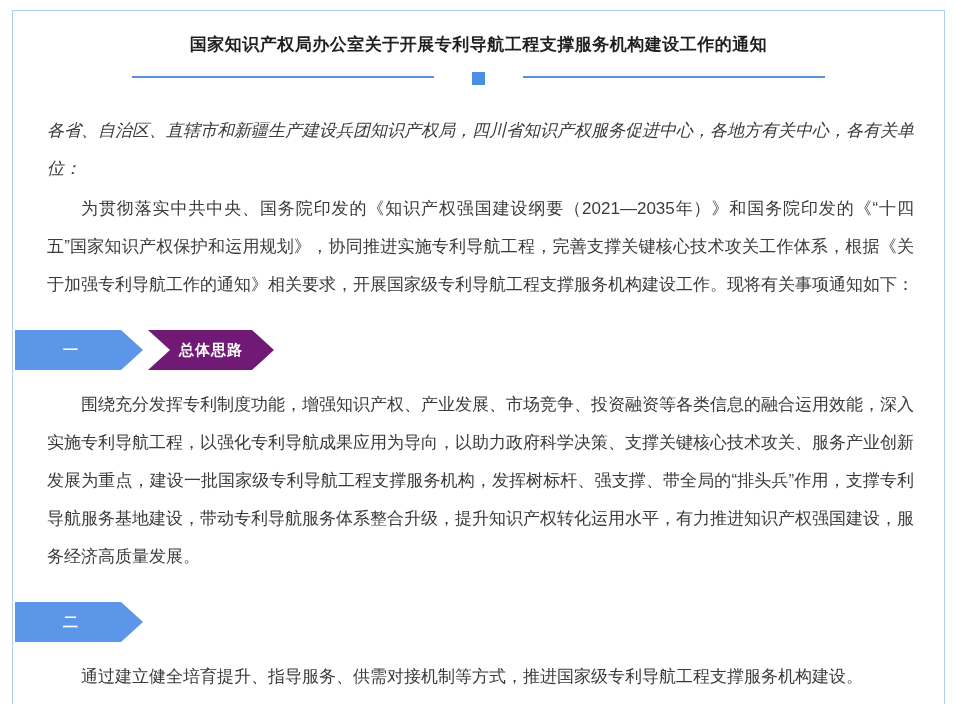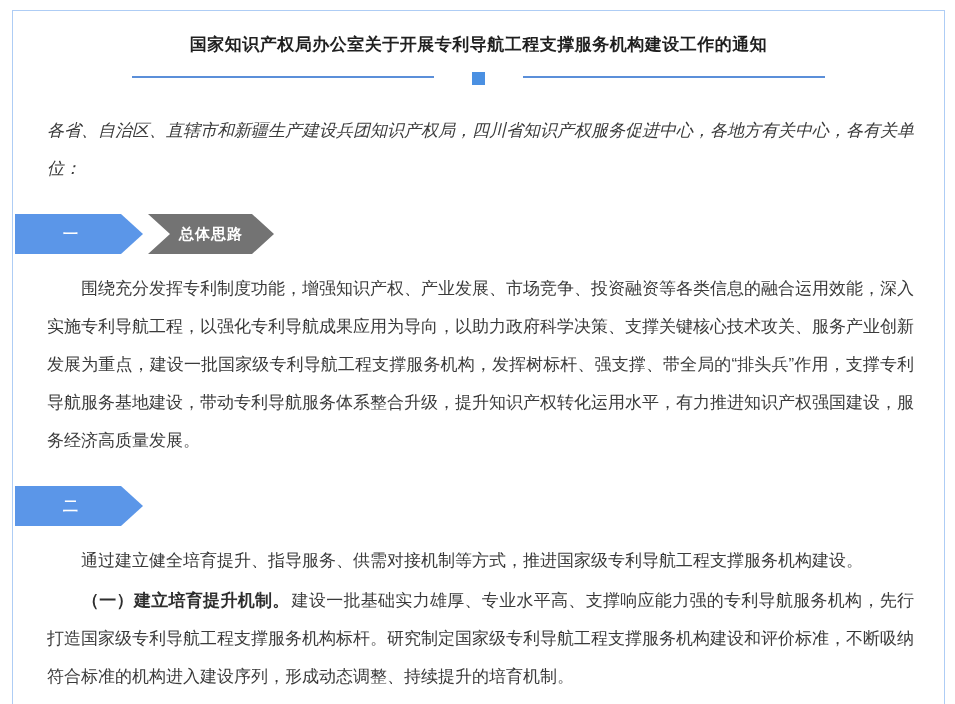--- a/index.html
+++ b/index.html
@@ -69,21 +69,21 @@
     display: flex;
     align-items: center;
     justify-content: center;
     padding-right: 18px;
     color: #ffffff;
     font-size: 15px;
     font-weight: bold;
   }
   .banner-title-seg {
     width: 126px;
-    background: #737373;
+    background: #701a75;
     clip-path: polygon(0 0, calc(100% - 22px) 0, 100% 50%, calc(100% - 22px) 100%, 0 100%, 22px 50%);
     display: flex;
     align-items: center;
     justify-content: center;
     color: #ffffff;
     font-size: 15px;
     font-weight: bold;
     letter-spacing: 1px;
   }
   .after-banner { margin-top: 14px; }
@@ -99,20 +99,21 @@
   <div class="title-divider">
     <div class="divider-line"></div>
     <div class="divider-square"></div>
     <div class="divider-line"></div>
   </div>
 
   <div class="content">
 
     <p class="doc-par par-block-1">各省、自治区、直辖市和新疆生产建设兵团知识产权局，四川省知识产权服务促进中心，各地方有关中心，各有关单位：</p>
 
+    <p class="doc-par indent">为贯彻落实中共中央、国务院印发的《知识产权强国建设纲要（2021—2035年）》和国务院印发的《“十四五”国家知识产权保护和运用规划》，协同推进实施专利导航工程，完善支撑关键核心技术攻关工作体系，根据《关于加强专利导航工作的通知》相关要求，开展国家级专利导航工程支撑服务机构建设工作。现将有关事项通知如下：</p>
   </div>
 
   <div class="banner">
     <div class="banner-num-seg">一</div>
     <div class="banner-title-seg">总体思路</div>
   </div>
 
   <div class="content">
     <p class="doc-par indent after-banner">围绕充分发挥专利制度功能，增强知识产权、产业发展、市场竞争、投资融资等各类信息的融合运用效能，深入实施专利导航工程，以强化专利导航成果应用为导向，以助力政府科学决策、支撑关键核心技术攻关、服务产业创新发展为重点，建设一批国家级专利导航工程支撑服务机构，发挥树标杆、强支撑、带全局的“排头兵”作用，支撑专利导航服务基地建设，带动专利导航服务体系整合升级，提升知识产权转化运用水平，有力推进知识产权强国建设，服务经济高质量发展。</p>
   </div>

